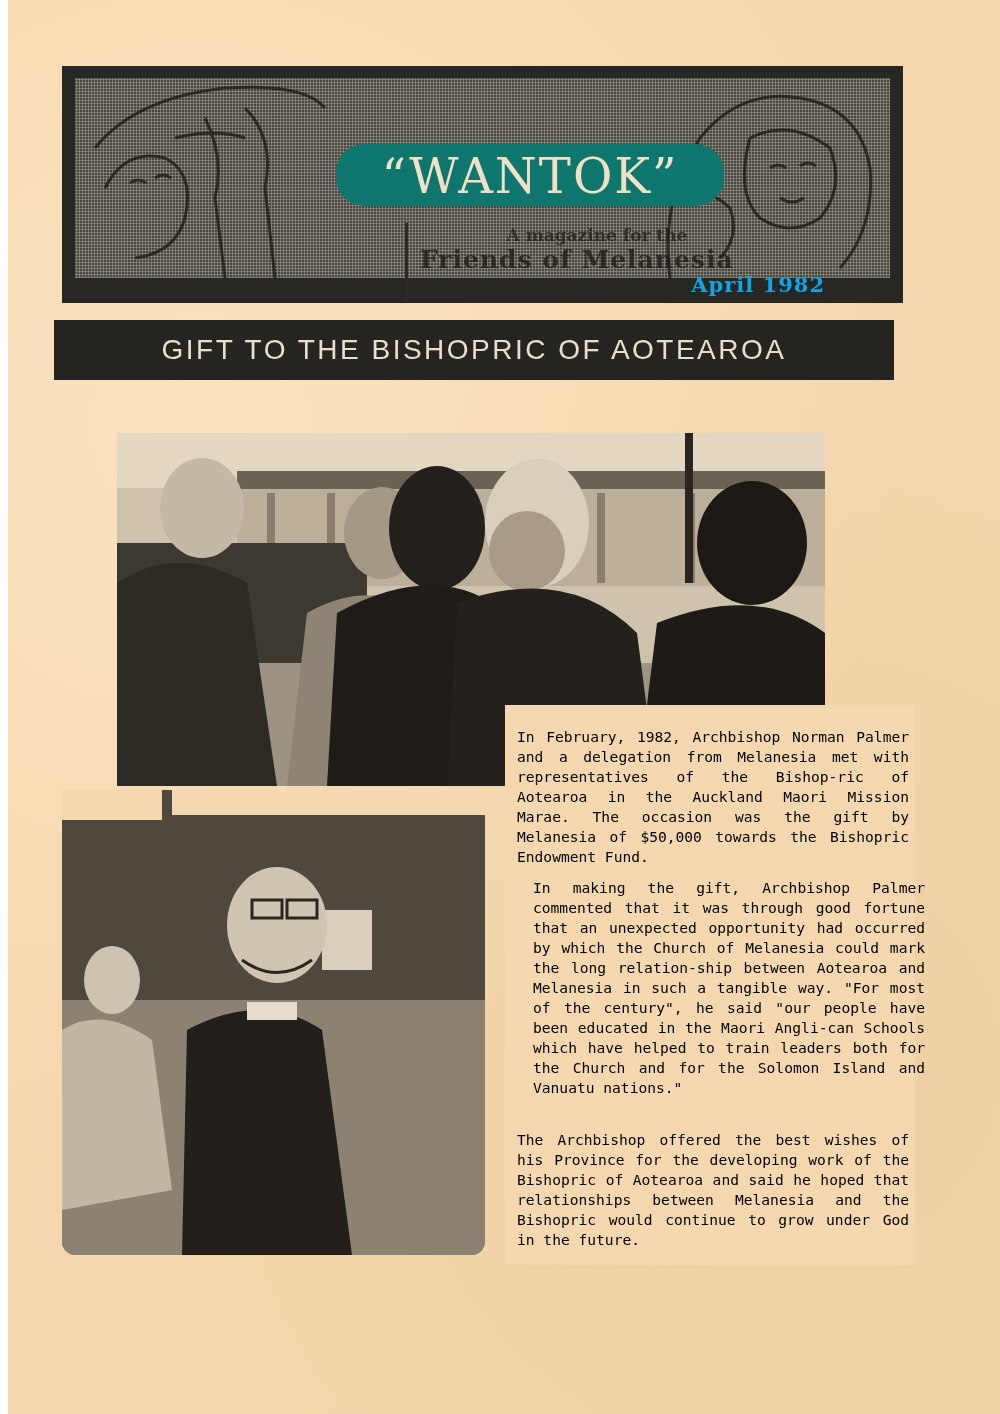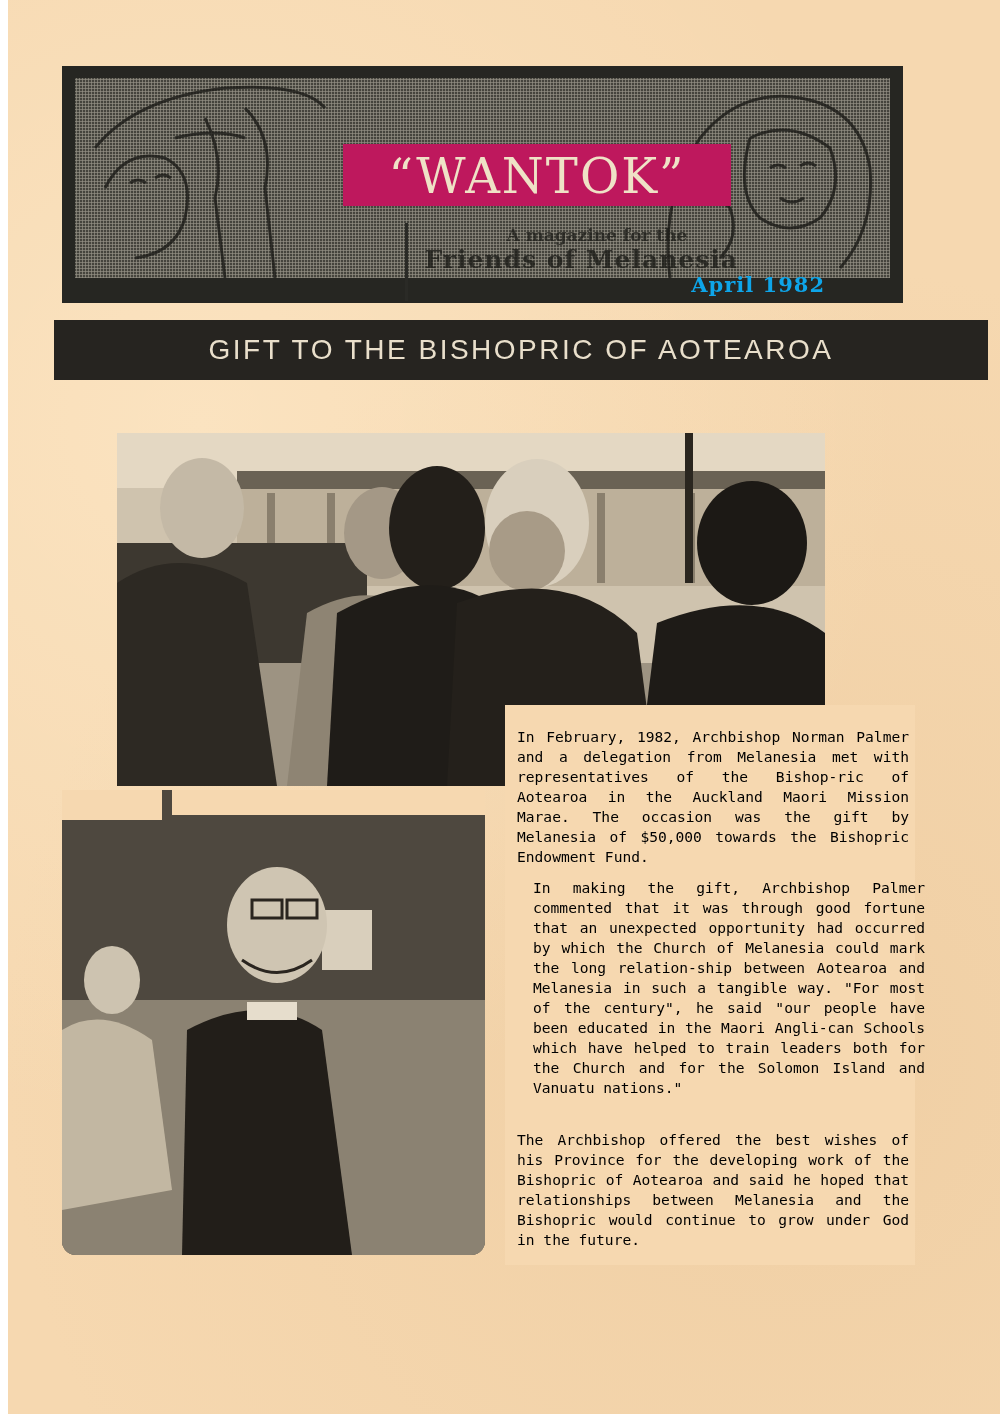--- a/index.html
+++ b/index.html
@@ -22,50 +22,51 @@
     position:absolute; left:13px; top:12px; width:815px; height:200px;
     background-color:#45443d;
     background-image:
       radial-gradient(circle, rgba(200,195,180,0.55) 0.9px, transparent 1.3px);
     background-size:3px 3px;
   }
   .illus { position:absolute; top:0; height:200px; }
   .illus-left { left:0; width:260px; }
   .illus-right { right:0; width:260px; }
   .title-box {
-    position:absolute; left:281px; top:78px; width:388px; height:62px;
-    background:#be185d;
+    position:absolute; left:274px; top:78px; width:388px; height:62px;
+    background:#0f766e;
+    border-radius:28px;
   }
   .title {
     position:absolute; left:0; right:0; top:4px; text-align:center;
     font-family:"DejaVu Serif", serif; font-size:48px; letter-spacing:2px;
     color:#efe2c6; line-height:56px;
   }
   .sub-box {
     position:absolute; left:330px; top:145px; width:330px; height:78px;
     border-left:3px solid #2a2a26;
   }
   .sub1 {
     position:absolute; left:0; right:0; top:2px; text-align:center;
     font-family:"DejaVu Serif", serif; font-weight:bold; font-size:17px; color:#1e1e1a; opacity:.75;padding-left:48px;
   }
   .sub2 {
-    position:absolute; left:0; right:0; top:22px; text-align:right;
+    position:absolute; left:0; right:0; top:22px; text-align:left;
     font-family:"DejaVu Serif", serif; font-weight:bold; font-size:25px; color:#1e1e1a; opacity:.8;
     letter-spacing:1px;
     padding-left:12px;
   }
   .date {
     position:absolute; right:78px; top:206px;
     font-family:"DejaVu Serif", serif; font-weight:bold; font-size:21px; color:#0ea5e9; letter-spacing:1px;
   }
 
   
   .headline-bar {
-    position:absolute; left:54px; top:320px; width:908px; height:60px; background:#262420;padding-left:26px;
+    position:absolute; left:54px; top:320px; width:840px; height:60px; background:#262420;
   }
   .headline {
     position:absolute; left:0; right:0; top:14px; text-align:center;
     font-family:"Liberation Sans", sans-serif; font-size:28px; letter-spacing:2.5px; color:#e9dfcb;
   }
 
   
   .photo { position:absolute; overflow:hidden; }
   .photo-top { left:117px; top:433px; width:708px; height:353px; background:#6e675c; }
   .photo-bottom { left:62px; top:790px; width:423px; height:465px; background:#5c564c; border-radius:0 0 14px 14px; }

